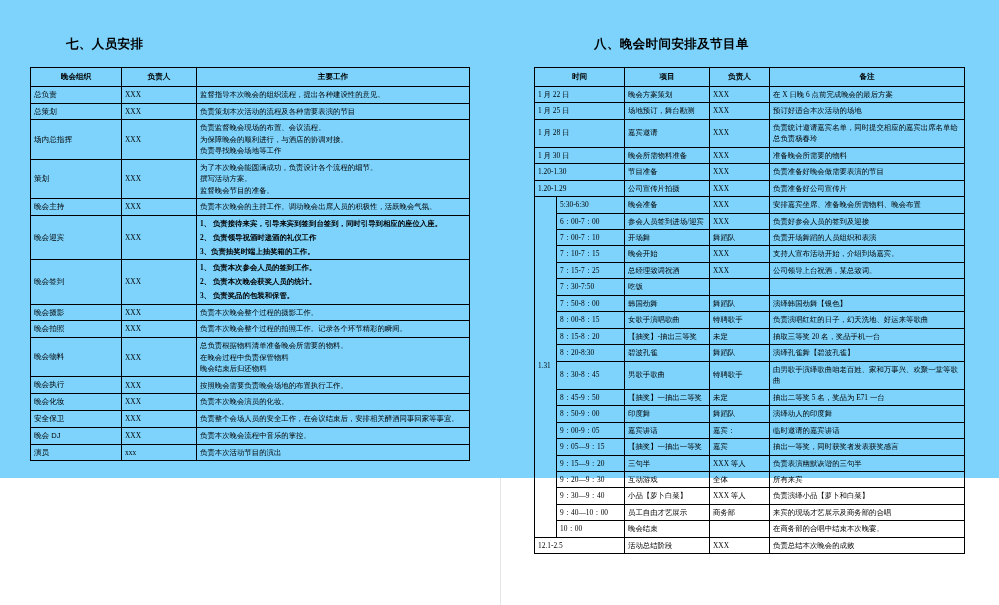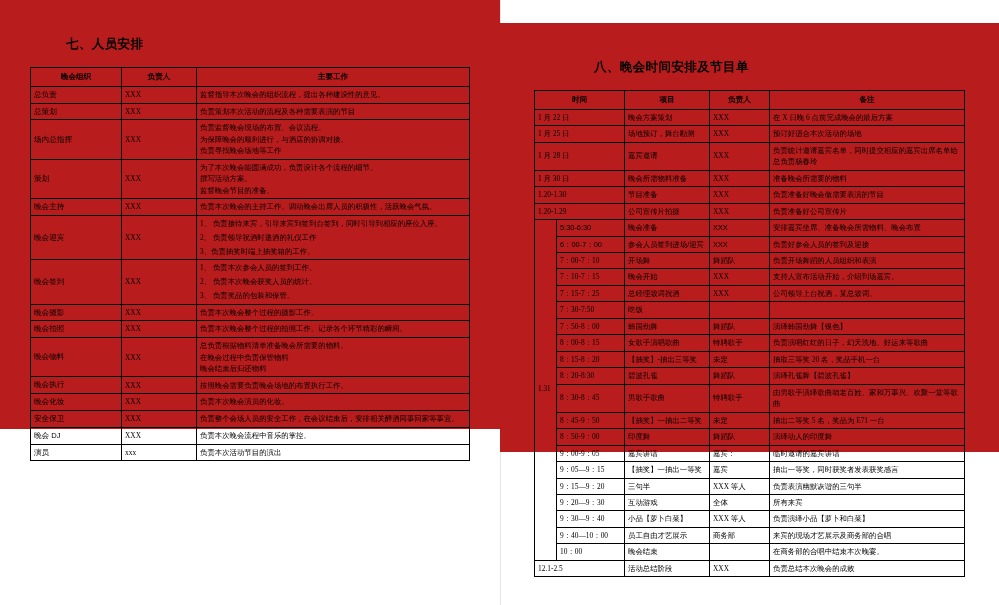--- a/index.html
+++ b/index.html
@@ -16,26 +16,26 @@
     position: relative;
   }
   .spread {
     display: flex;
     width: 999px;
     height: 605px;
     position: relative;
   }
   .page {
     position: relative;
-    height: 429px;
+    height: 478px;
     box-sizing: border-box;
-    background: #b91c1c;
+    background: #7dd3fc;
   }
   .page-left  { width: 500px; padding: 0 30px; }
-  .page-right { width: 499px; padding: 0 34px; margin-top: 23px; }
+  .page-right { width: 499px; padding: 0 34px; }
   .gutter {
     position: absolute;
     left: 500px; top: 0;
     width: 1px; height: 605px;
     background: #e3e7ea;
   }
 
   .section-title {
     font-family: "Liberation Sans", "DejaVu Sans", sans-serif;
     font-weight: bold;
@@ -66,35 +66,36 @@
   }
   table.doc th {
     font-family: "Liberation Sans", "DejaVu Sans", sans-serif;
     font-weight: bold;
     text-align: center;
     font-size: 7.6px;
     padding: 3px 3px;
   }
   .c  { text-align: center; }
   .bold-cell {
-    font-family: Liberation Sans, sans-serif;
+    font-family: Liberation Serif, serif;
     font-weight: bold;
   }
   .org-cell {
     font-family: "Liberation Sans", "DejaVu Sans", sans-serif;
     font-weight: bold;
     text-align: center;
     font-size: 7.6px;
   }
   .lines > div { white-space: normal; }
   .numlist { margin: 0; padding: 0; list-style: none; }
   .numlist li {
     margin: 0 0 3px 0;
     padding: 0 0 0 0;
     line-height: 1.5;
+    font-weight: bold;
   }
   .numlist li:last-child { margin-bottom: 0; }
 
   
   .tbl-left col.c1 { width: 91px; }
   .tbl-left col.c2 { width: 75px; }
   .tbl-left col.c3 { width: auto; }
 
   
   .tbl-right col.r0 { width: 22px; }

